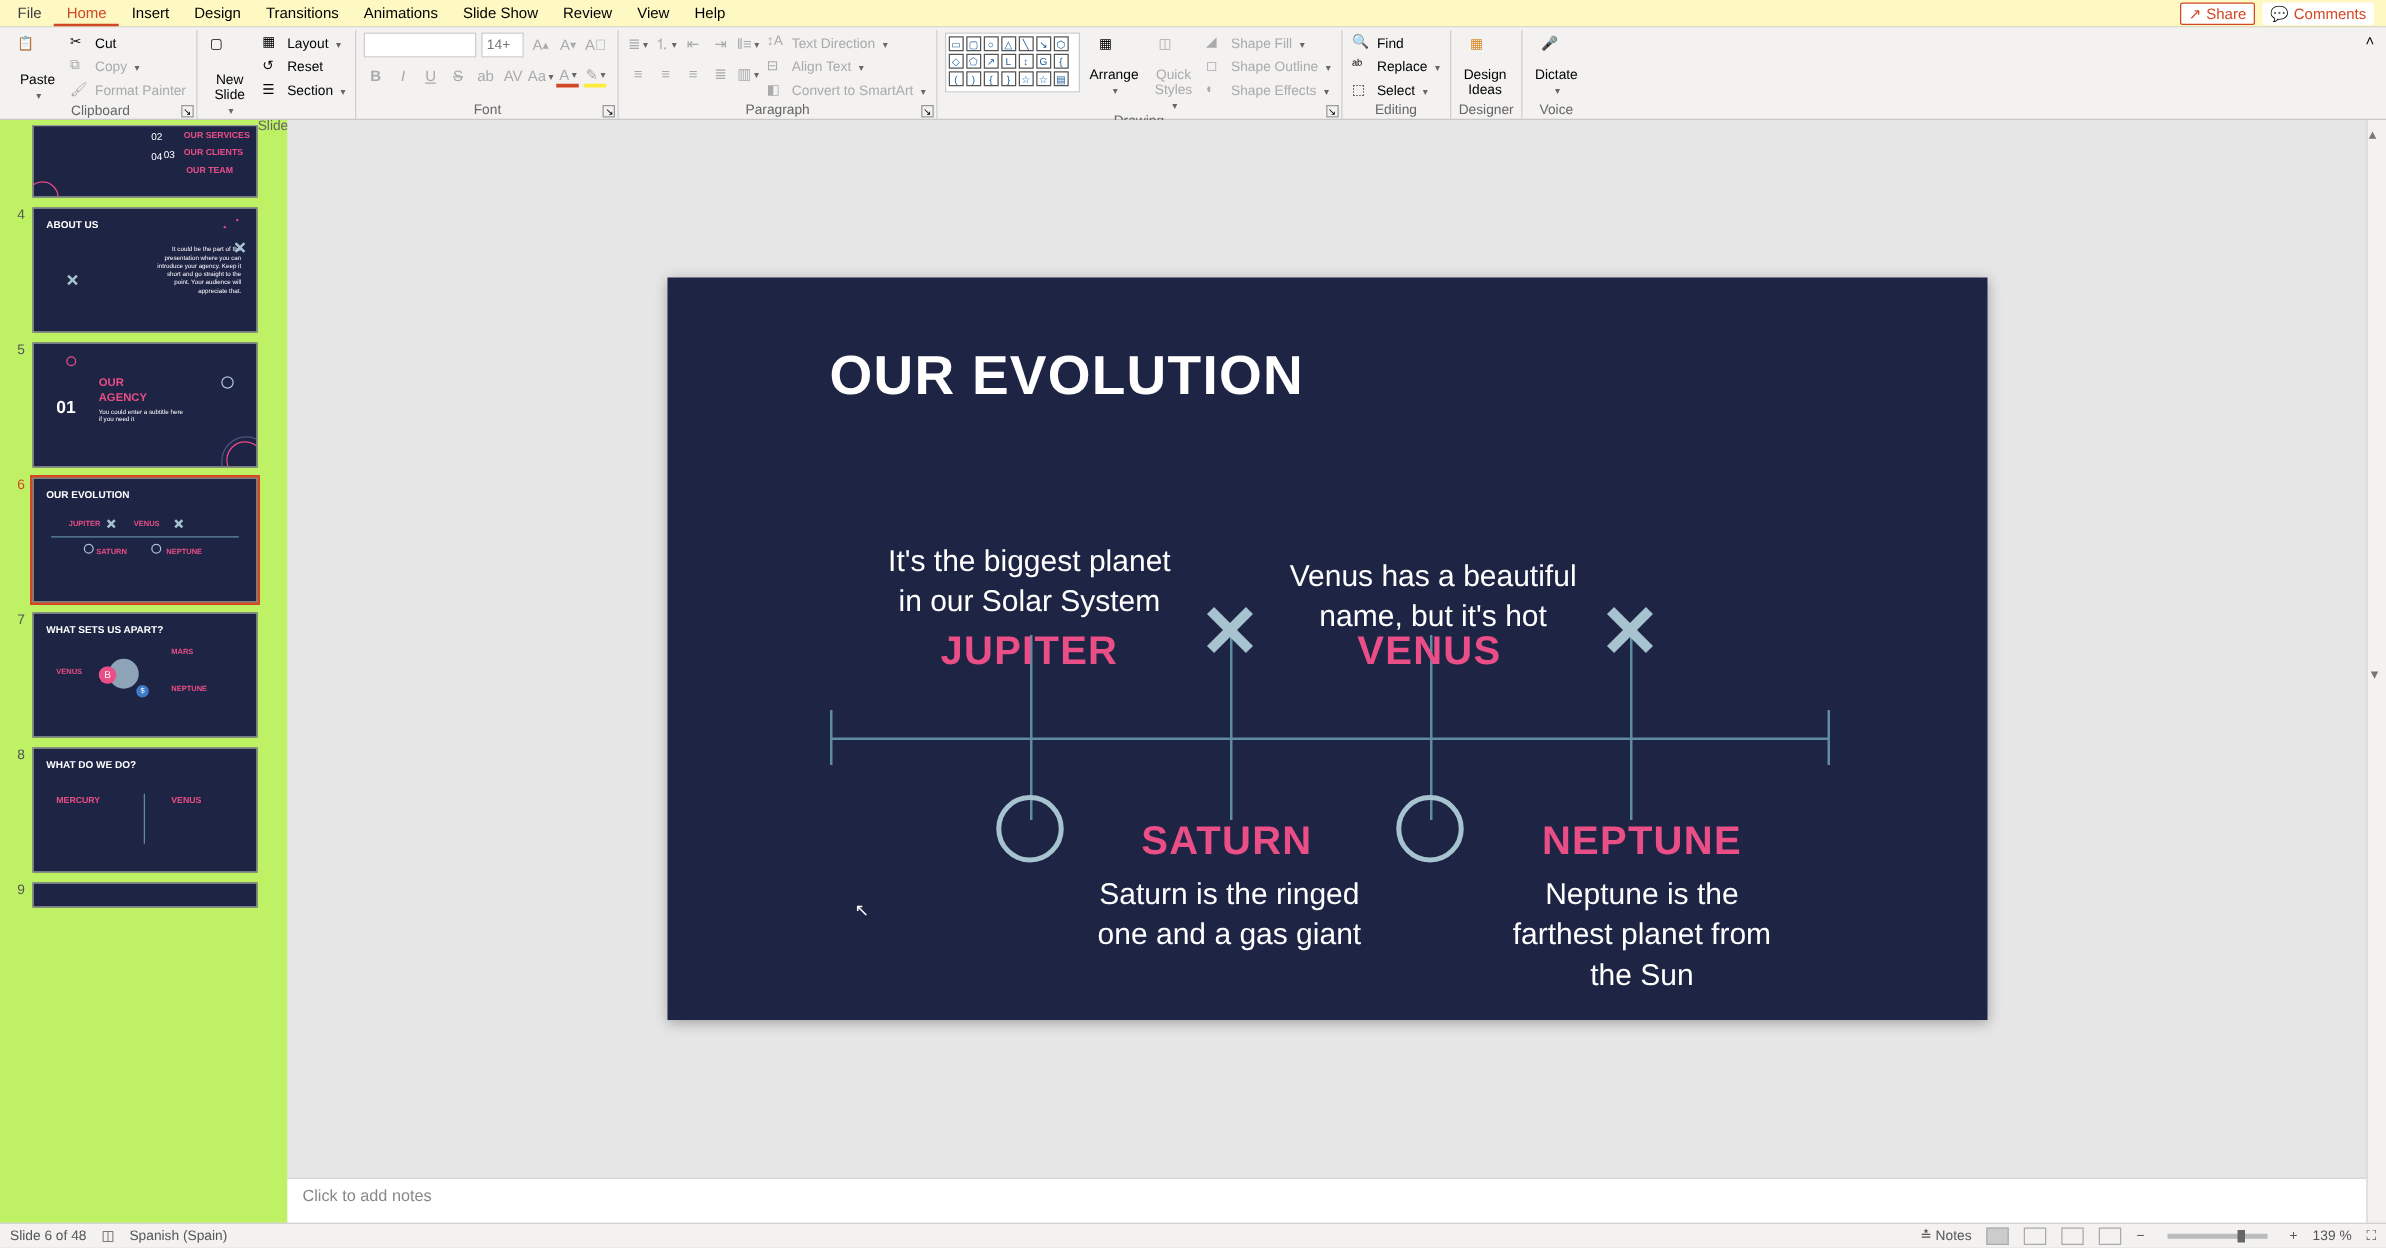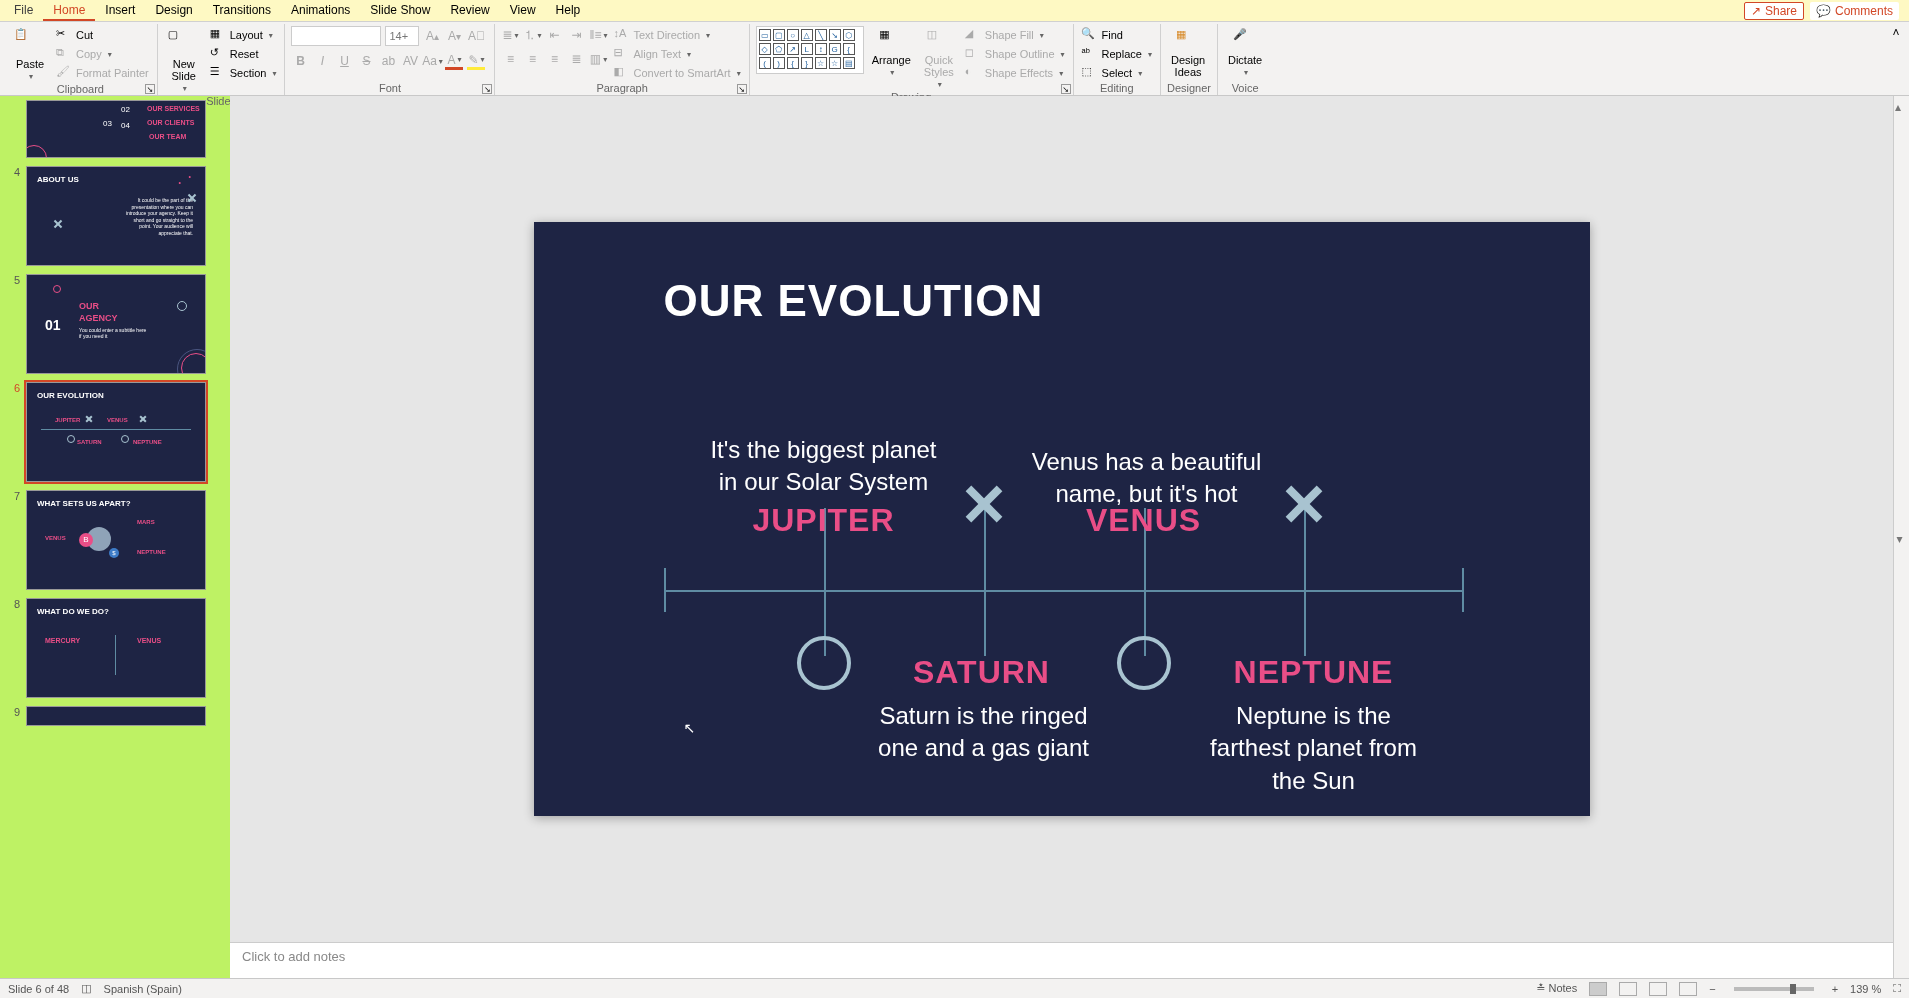--- a/index.html
+++ b/index.html
@@ -344,21 +344,21 @@
 </div>
 
 <div class="workspace">
   <div class="thumb-panel">
 
     <div class="thumb-wrap">
         <div class="thumb-num"></div>
       <div class="thumb" style="height:58px;">
         <span style="position:absolute; top:4px; left:94px; font-size:8px;">02</span>
         <span class="th-pink" style="position:absolute; top:4px; left:120px; font-size:7px; font-weight:700;">OUR SERVICES</span>
-        <span style="position:absolute; top:18px; left:76px; font-size:8px;">03</span>
+        <span style="position:absolute; top:18px; left:104px; font-size:8px;">03</span>
         <span class="th-pink" style="position:absolute; top:18px; left:120px; font-size:7px; font-weight:700;">OUR CLIENTS</span>
         <span style="position:absolute; top:20px; left:94px; font-size:8px;">04</span>
         <span class="th-pink" style="position:absolute; top:32px; left:122px; font-size:7px; font-weight:700;">OUR TEAM</span>
         <span class="tcir" style="width:26px;height:26px; bottom:-14px; left:-6px; border-color:#e94e87;"></span>
       </div>
     </div>
 
     <div class="thumb-wrap">
         <div class="thumb-num">4</div>
       <div class="thumb">

